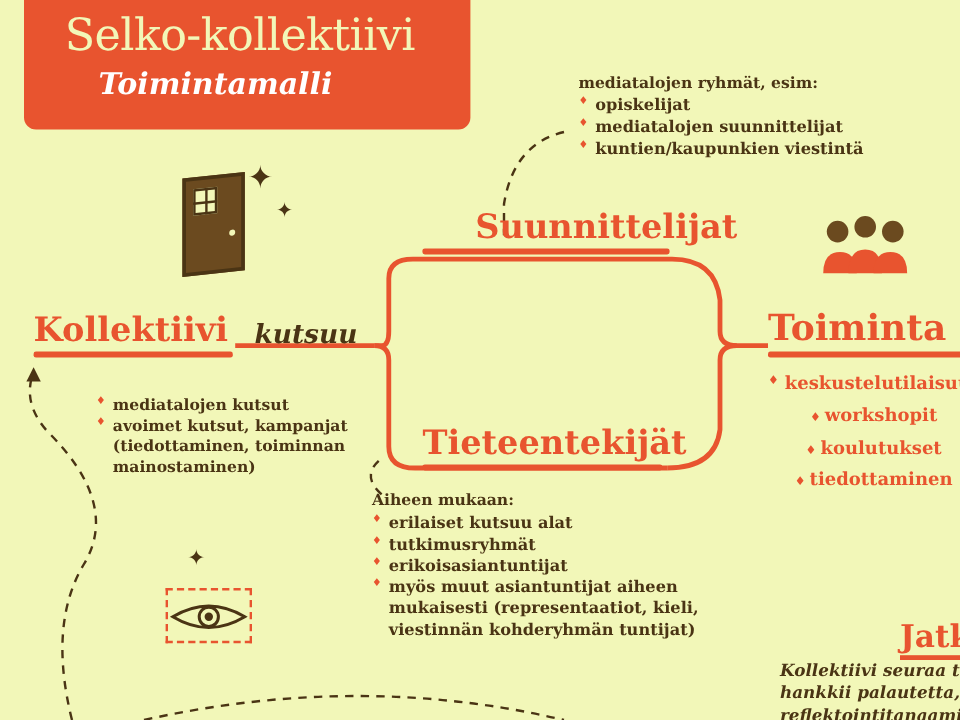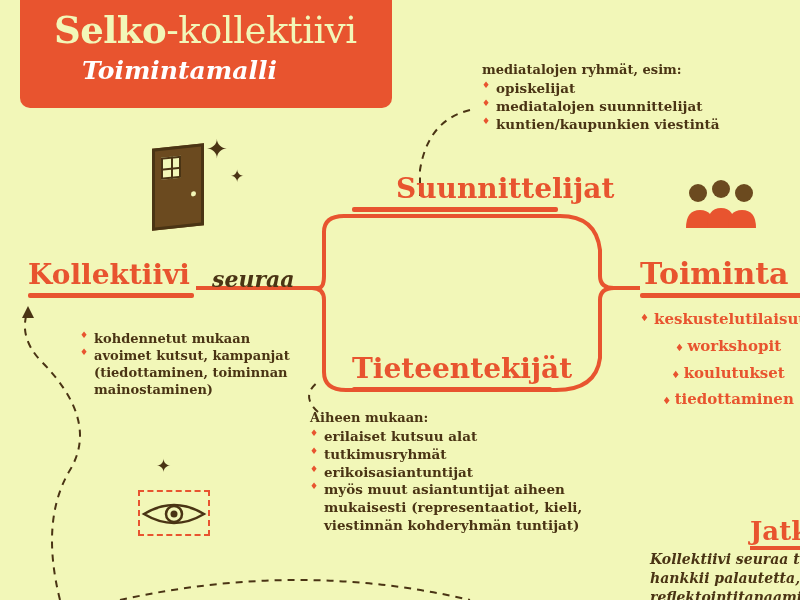--- a/index.html
+++ b/index.html
@@ -12,21 +12,21 @@
   .banner{
     position:absolute;left:20px;top:0;width:372px;height:108px;
     background:#e8542f;border-radius:0 0 10px 10px;
     box-sizing:border-box;padding:10px 0 0 34px;
   }
   .banner-title{
     font-family:"DejaVu Serif", serif;
     font-size:37px;color:#f2f7b8;letter-spacing:-.5px;line-height:1.1;
     white-space:nowrap;
   }
-  .banner-title .b{font-weight:bold;}
+  .banner-title .b{font-weight:normal;}
   .banner-title .r{font-weight:normal;}
   .banner-sub{
     font-family:"DejaVu Serif", serif;
     font-style:italic;font-weight:bold;font-size:25px;color:#ffffff;
     margin-top:4px;margin-left:28px;
   }
   
   .node{position:absolute;}
   .node .lbl{
     font-family:"DejaVu Serif", serif;font-weight:bold;
@@ -158,21 +158,21 @@
   <path d="M4 16 Q34 -2 64 16 Q34 34 4 16 Z" fill="none" stroke="#4a3414" stroke-width="2.5"></path>
   <circle cx="34" cy="16" r="8" fill="none" stroke="#4a3414" stroke-width="2.5"></circle>
   <circle cx="34" cy="16" r="3.5" fill="#4a3414"></circle>
 </svg>
 
 <div class="node" id="node-kollektiivi">
   <div class="lbl">Kollektiivi</div>
   <div class="bar"></div>
 </div>
 
-<div class="kutsuu">seuraa</div>
+<div class="kutsuu">kutsuu</div>
 
 <div class="node" id="node-suunnittelijat">
   <div class="lbl">Suunnittelijat</div>
   <div class="bar"></div>
 </div>
 
 <div class="node" id="node-tieteentekijat">
   <div class="lbl">Tieteentekijät</div>
   <div class="bar"></div>
 </div>
@@ -186,21 +186,21 @@
   <div class="hdr">mediatalojen ryhmät, esim:</div>
   <ul class="bl list-brown">
     <li>opiskelijat</li>
     <li>mediatalojen suunnittelijat</li>
     <li>kuntien/kaupunkien viestintä</li>
   </ul>
 </div>
 
 <div id="list-kutsut">
   <ul class="bl list-brown">
-    <li>kohdennetut mukaan</li>
+    <li>mediatalojen kutsut</li>
     <li>avoimet kutsut, kampanjat (tiedottaminen, toiminnan mainostaminen)</li>
   </ul>
 </div>
 
 <div id="list-aiheen">
   <div class="hdr">Aiheen mukaan:</div>
   <ul class="bl list-brown">
     <li>erilaiset kutsuu alat</li>
     <li>tutkimusryhmät</li>
     <li>erikoisasiantuntijat</li>

